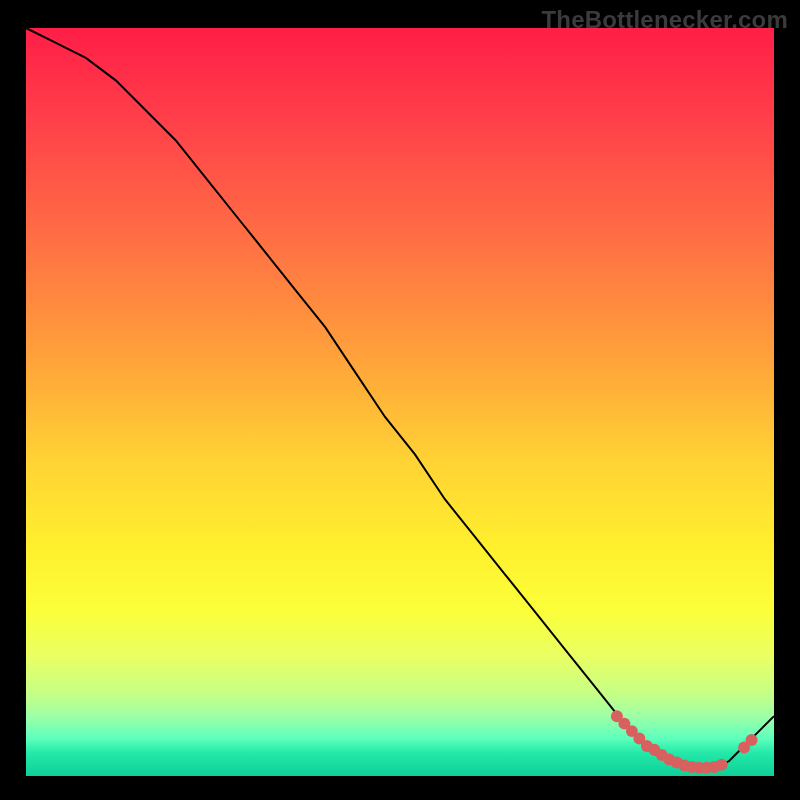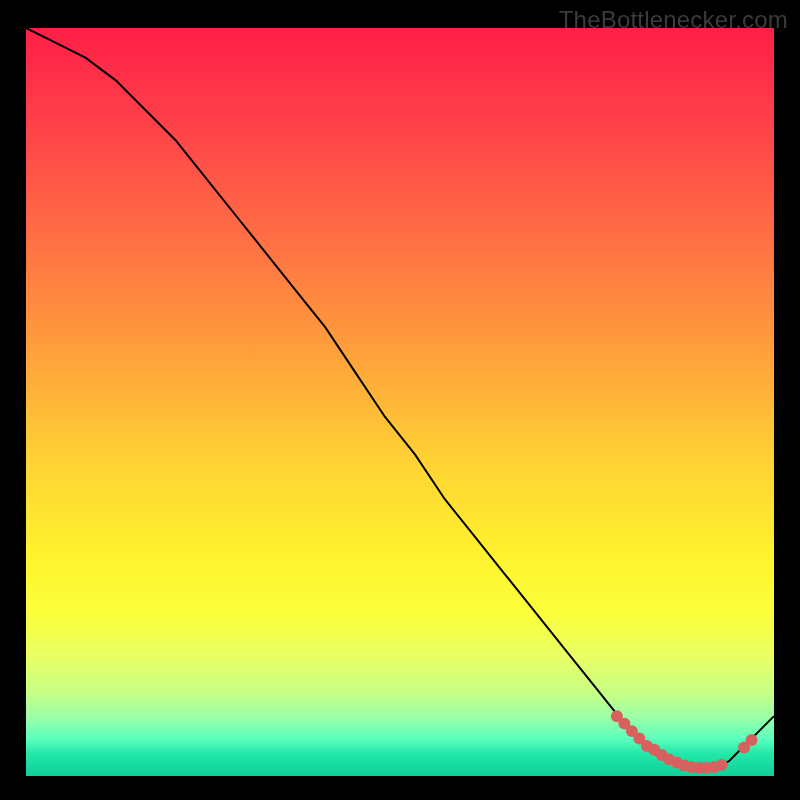--- a/index.html
+++ b/index.html
@@ -16,21 +16,21 @@
     width: 800px;
     height: 800px;
     background: #000;
   }
   .watermark {
     position: absolute;
     top: 6px;
     right: 12px;
     color: #3b3b3b;
     font-size: 24px;
-    font-weight: 400;
+    font-weight: 700;
     letter-spacing: 0.2px;
     user-select: none;
   }
   .plot-area {
     position: absolute;
     left: 26px;
     top: 28px;
     width: 748px;
     height: 748px;
   }

